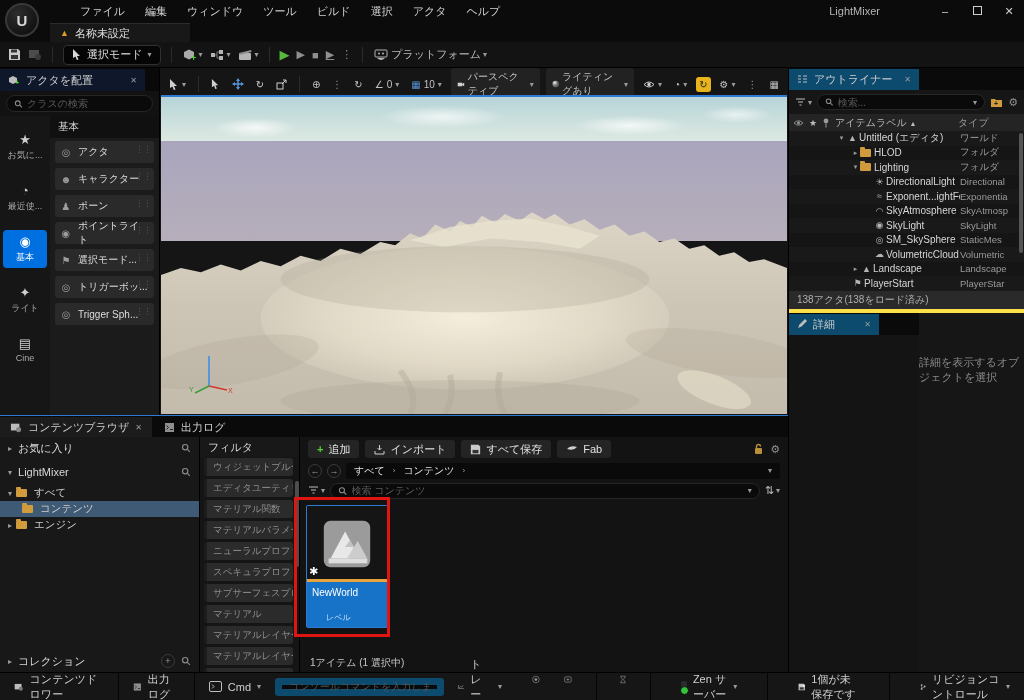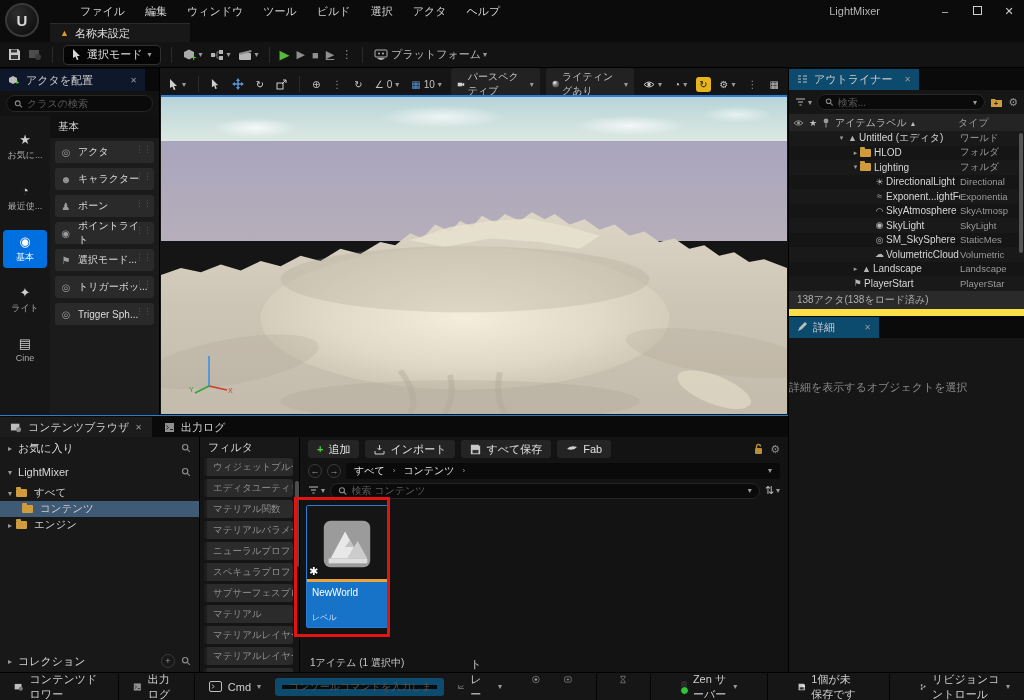--- a/index.html
+++ b/index.html
@@ -84,21 +84,21 @@
   .orow .exp{width:9px;font-size:7px;color:#9a9a9a;text-align:center;flex:none}
   .orow .g{width:13px;text-align:center;font-size:9px;color:#b5b5b5;flex:none}
   .orow .lbl{flex:1;overflow:hidden;white-space:nowrap}
   .orow .otype{font-size:9.5px;overflow:hidden;white-space:nowrap}
   .lvl1{padding-left:48px}.lvl2{padding-left:62px}.lvl3{padding-left:84px}
   .fold{width:11px;height:8px;background:#cf9b3c;border-radius:1px;position:relative;margin-right:3px;flex:none}
   .fold::before{content:"";position:absolute;top:-2px;left:0;width:5px;height:2px;background:#cf9b3c;border-radius:1px 1px 0 0}
   .ofoot{height:18px;background:#2a2a2a;color:#b0b0b0;display:flex;align-items:center;padding:0 8px;font-size:10px}
   .oscroll{position:absolute;right:1px;top:2px;width:4px;height:120px;background:#555;border-radius:2px}
   
-  .details{flex:1;display:flex;flex-direction:column;border-top:7px solid #fde047}
+  .details{flex:1;display:flex;flex-direction:row;border-top:4px solid #fde047}
   .dbody{flex:1;background:#161616;display:flex;justify-content:flex-start;padding-top:42px;color:#8a8a8a}
   
   .browser{height:257px;background:#131313;border-top:1px solid #2e7cd2;display:flex;flex-direction:column}
   .btabs{height:21px;background:#0a0a0a;display:flex;align-items:flex-end;gap:2px}
   .btab{height:20px;display:flex;align-items:center;gap:6px;padding:0 10px;color:#cfcfcf}
   .btab.active{background:#1c1c1c}
   .bbody{flex:1;display:flex;overflow:hidden}
   .sources{width:200px;background:#181818;border-right:1px solid #000;display:flex;flex-direction:column}
   .srow{height:22px;display:flex;align-items:center;gap:6px;padding:0 8px;color:#d8d8d8}
   .srow .sp{flex:1}
@@ -120,21 +120,21 @@
   .crumb{flex:1;background:#0a0a0a;border-radius:3px;height:16px;display:flex;align-items:center;gap:8px;padding:0 8px;color:#e0e0e0;font-size:10px}
   .crumb .sp{flex:1}
   .searchrow{height:21px;display:flex;align-items:center;gap:5px;padding:0 8px}
   .searchrow .search{flex:1;margin:0}
   .assets{flex:1;position:relative;overflow:visible}
   .tile{position:absolute;left:6px;top:4px;width:82px;border:1px solid #2e7cd2;background:#1673c8;border-radius:2px}
   .thumb{height:76px;background:#151515;position:relative;display:flex;align-items:center;justify-content:center}
   .thumb .bar{position:absolute;left:0;right:0;bottom:0;height:3px;background:#e8a33d}
   .badge{position:absolute;left:2px;bottom:4px;color:#fff;font-size:11px;text-shadow:0 0 2px #000}
   .tname{color:#fff;font-size:10px;padding:5px 5px 14px 5px}
-  .ttype{color:#cfe3f7;font-size:8px;padding:0 5px 4px 5px}
+  .ttype{color:#cfe3f7;font-size:8px;padding:0 5px 4px 19px}
   .anno{position:absolute;left:-6px;top:-4px;width:96px;height:140px;border:3px solid #e01410;pointer-events:none}
   .cfoot{height:18px;display:flex;align-items:center;padding:0 10px;color:#c9c9c9;font-size:10px}
   
   .statusbar{height:28px;background:#161616;border-top:1px solid #000;display:flex;align-items:center;gap:8px;padding:0 8px;color:#cfcfcf}
   .sitem{display:flex;align-items:center;gap:6px;padding:0 6px;height:100%}
   .sdiv{width:1px;height:100%;background:#050505}
   .console{background:#0a0a0a;border:7px solid #0c4a6e;border-radius:3px;height:18px;width:215px;display:flex;align-items:center;padding:0 7px}
   .console input{background:transparent;border:0;outline:0;color:#bbb;font-size:10px;width:100%;font-family:inherit}
   .console input::placeholder{color:#555}
   .sright{margin-left:auto;display:flex;align-items:flex-start;gap:24px;height:100%}

